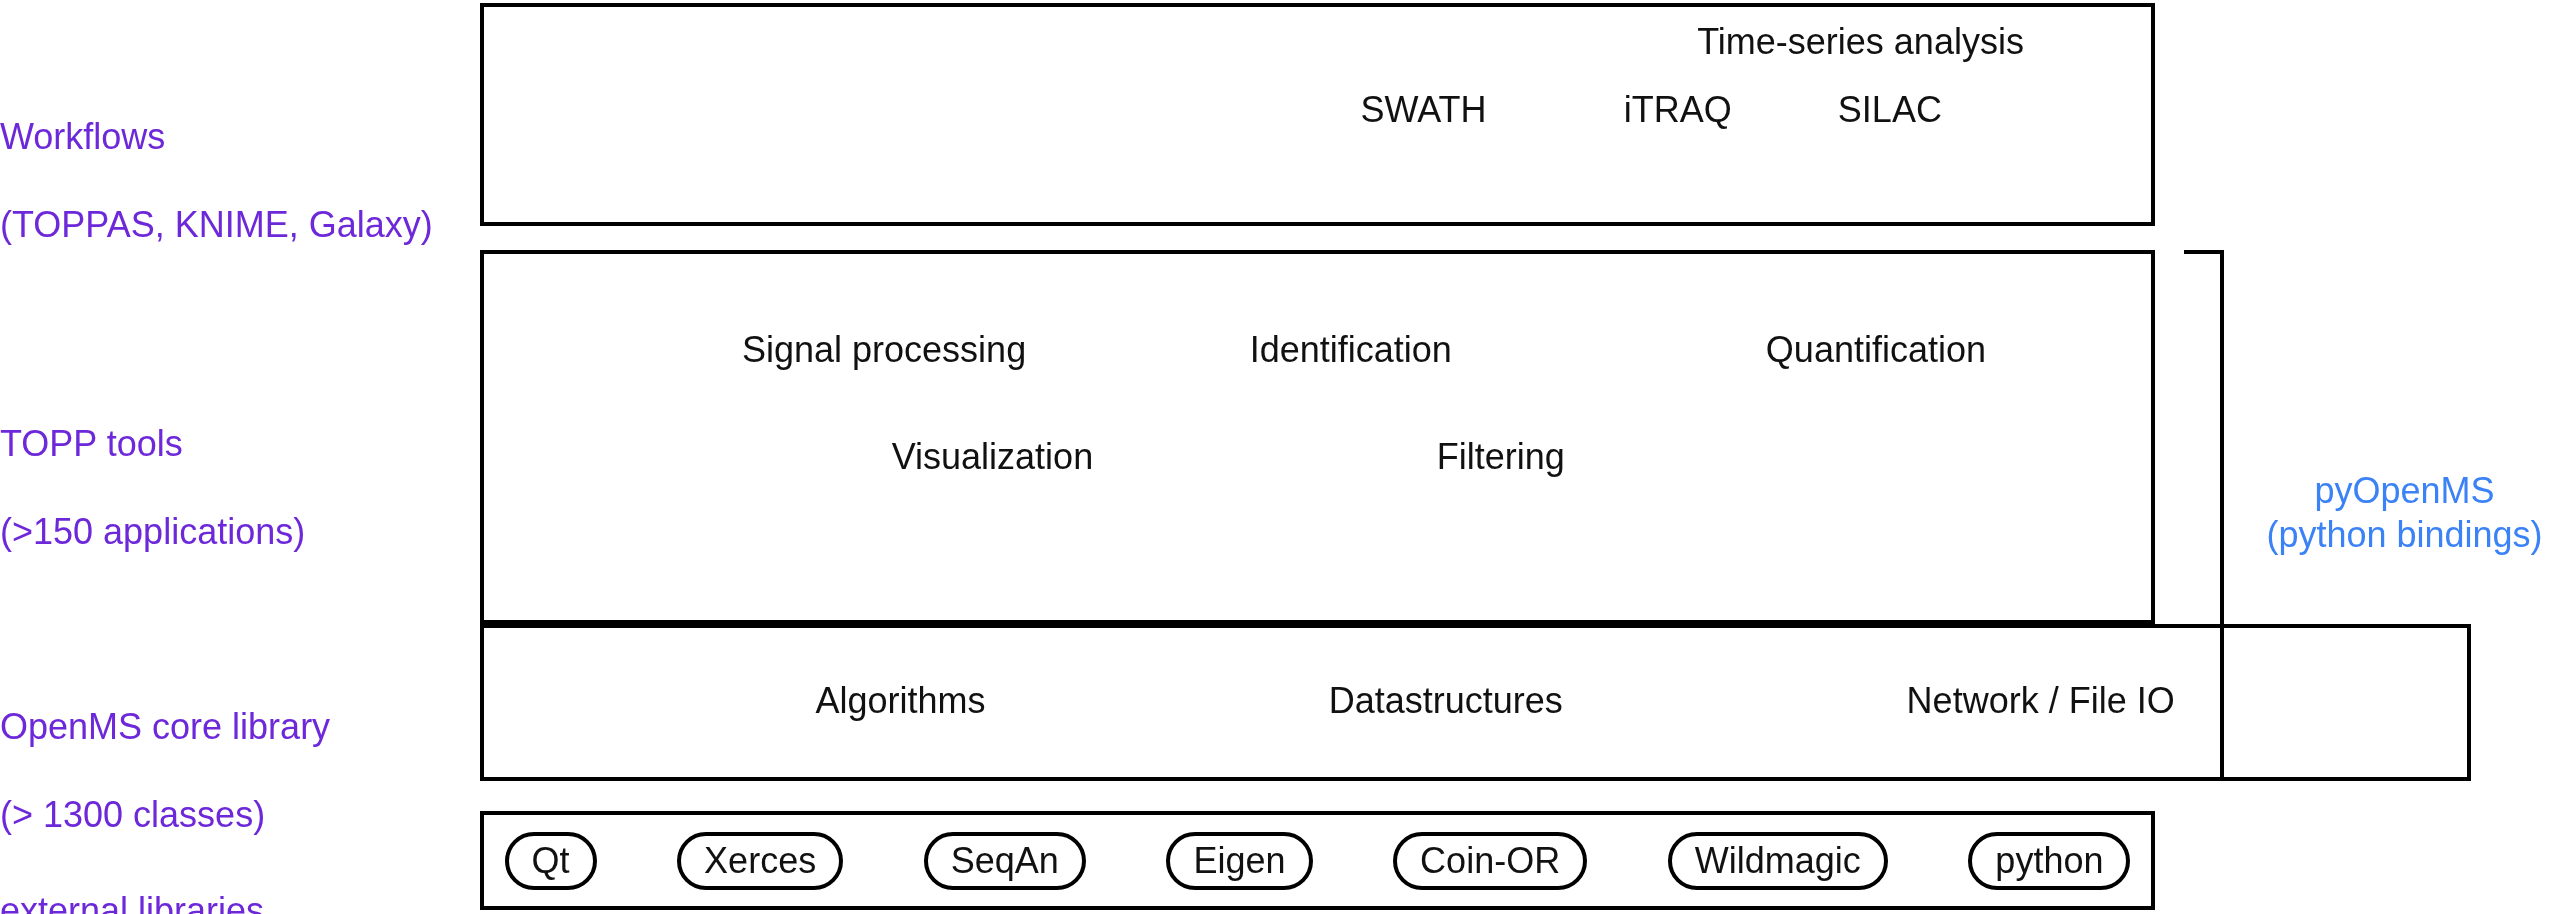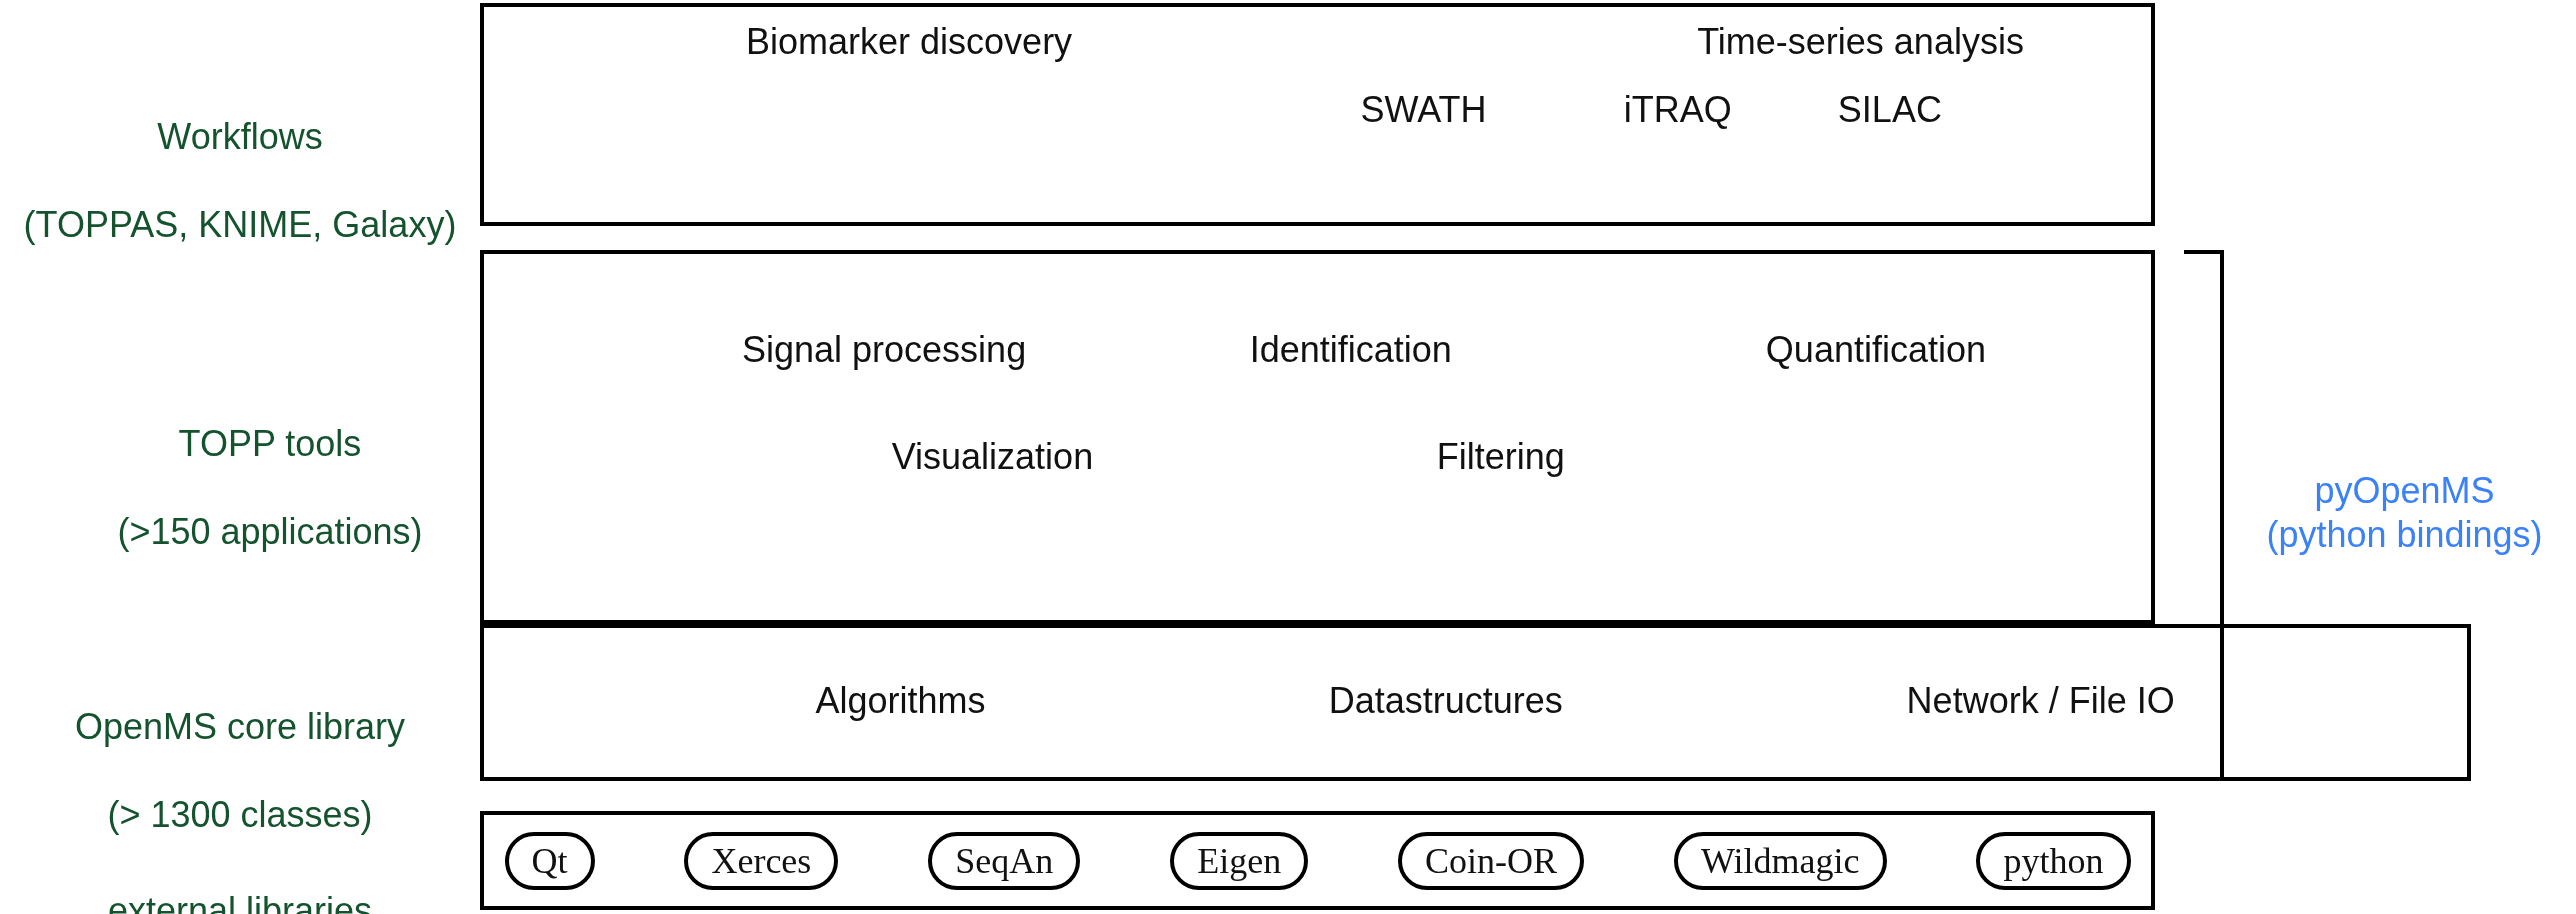--- a/index.html
+++ b/index.html
@@ -15,23 +15,22 @@
     position: relative;
     width: 2576px;
     height: 914px;
     background: #ffffff;
     overflow: hidden;
   }
 
   
   .row-label {
     position: absolute;
-    text-align: center;
     line-height: 1.22;
-    color: #14532d;
+    color: #6d28d9;
     white-space: pre-line;
     font-weight: 400;
   }
   .row-label .l1 { display: block; }
   .row-label .l2 { display: block; }
 
   #label-workflows   { left: 0px;  top: 71px;  width: 480px; font-size: 36px; }
   #label-topp        { left: 0px;  top: 378px; width: 540px; font-size: 36px; }
   #label-core        { left: 0px;  top: 661px; width: 480px; font-size: 36px; }
   #label-external    { left: 0px;  top: 845px; width: 480px; font-size: 36px; }
@@ -99,21 +98,20 @@
     position: absolute;
     left: 494px;
     top: 825px;
     width: 1647px;
     height: 71px;
     display: flex;
     align-items: center;
     justify-content: space-between;
     box-sizing: border-box;
     padding: 0 7px;
-    font-family: Liberation Serif, serif;
   }
   .pill {
     border: 4.4px solid #000000;
     border-radius: 35px;
     background: #ffffff;
     height: 58px;
     display: flex;
     align-items: center;
     justify-content: center;
     font-size: 36px;
@@ -142,21 +140,20 @@
   <div class="row-label" id="label-core">
     <span class="l1">OpenMS core library</span>
     <span class="l2">(&gt; 1300 classes)</span>
   </div>
 
   <div class="row-label" id="label-external">
     <span class="l1">external libraries</span>
   </div>
 
   <div class="box" id="box-workflows">
-    <div class="item wf-row1" style="left:25.5%">Biomarker discovery</div>
     <div class="item wf-row1" style="left:63.5%;margin-left:318px">Time-series analysis</div>
 
     <div class="item wf-row2" style="left:45.5%;margin-left:181px">SWATH</div>
     <div class="item wf-row2" style="left:56.5%;margin-left:252px">iTRAQ</div>
     <div class="item wf-row2" style="left:65.5%;margin-left:314px">SILAC</div>
   </div>
 
   <div class="box" id="box-topp">
     <div class="item" style="left:24%;top:96px">Signal processing</div>
     <div class="item" style="left:52%;top:96px">Identification</div>

